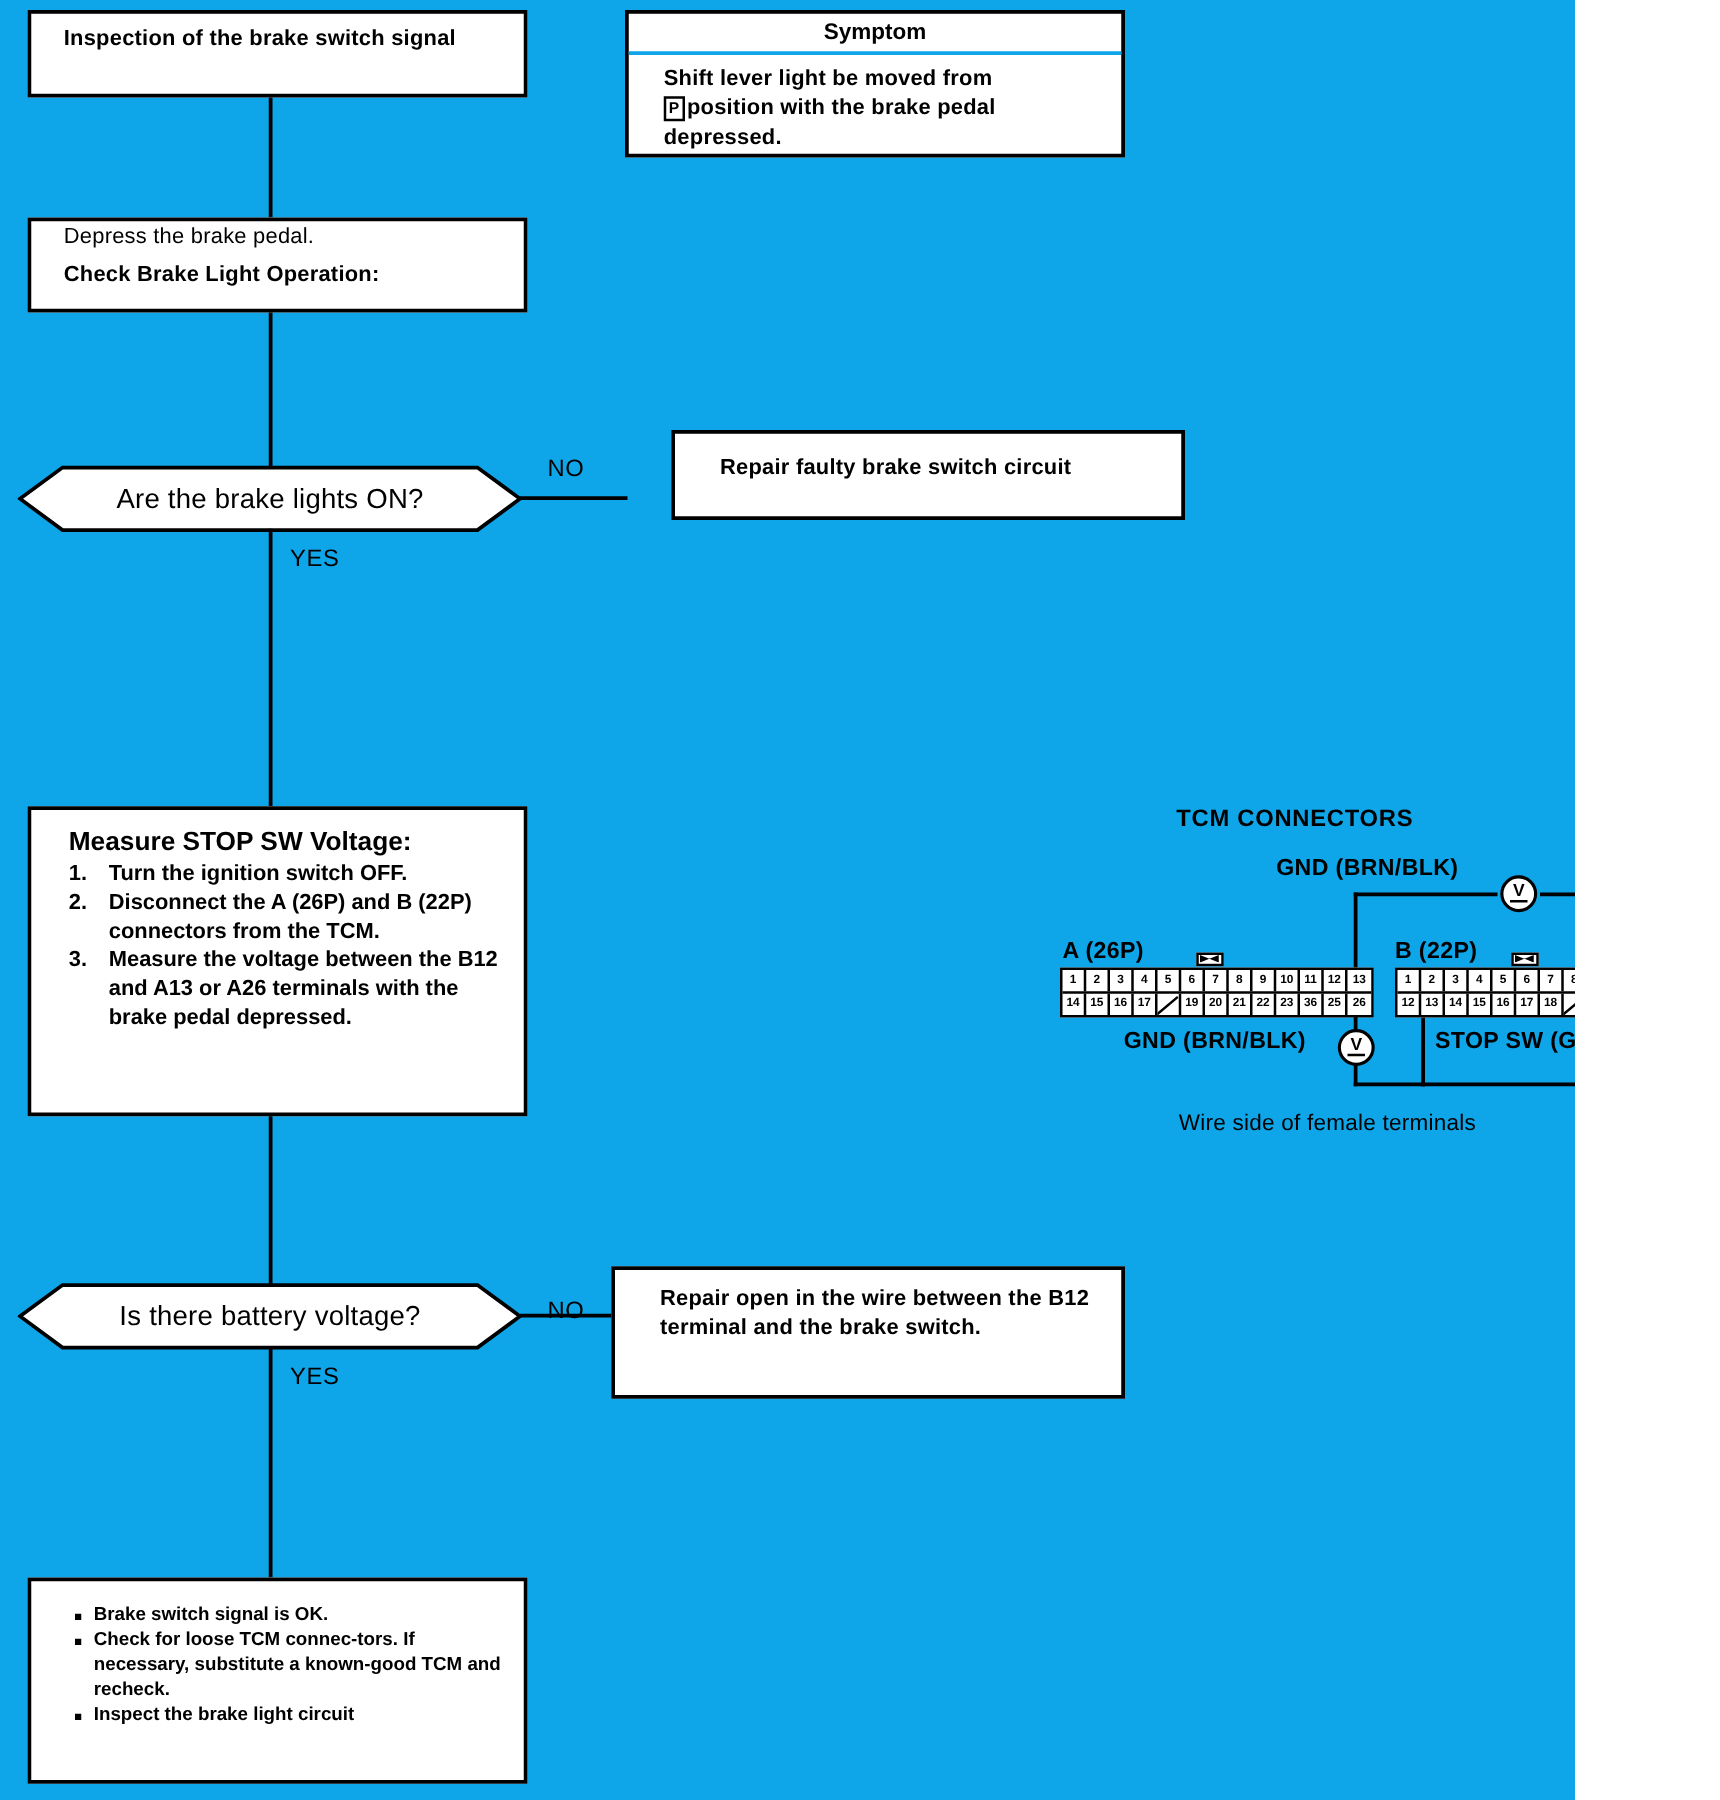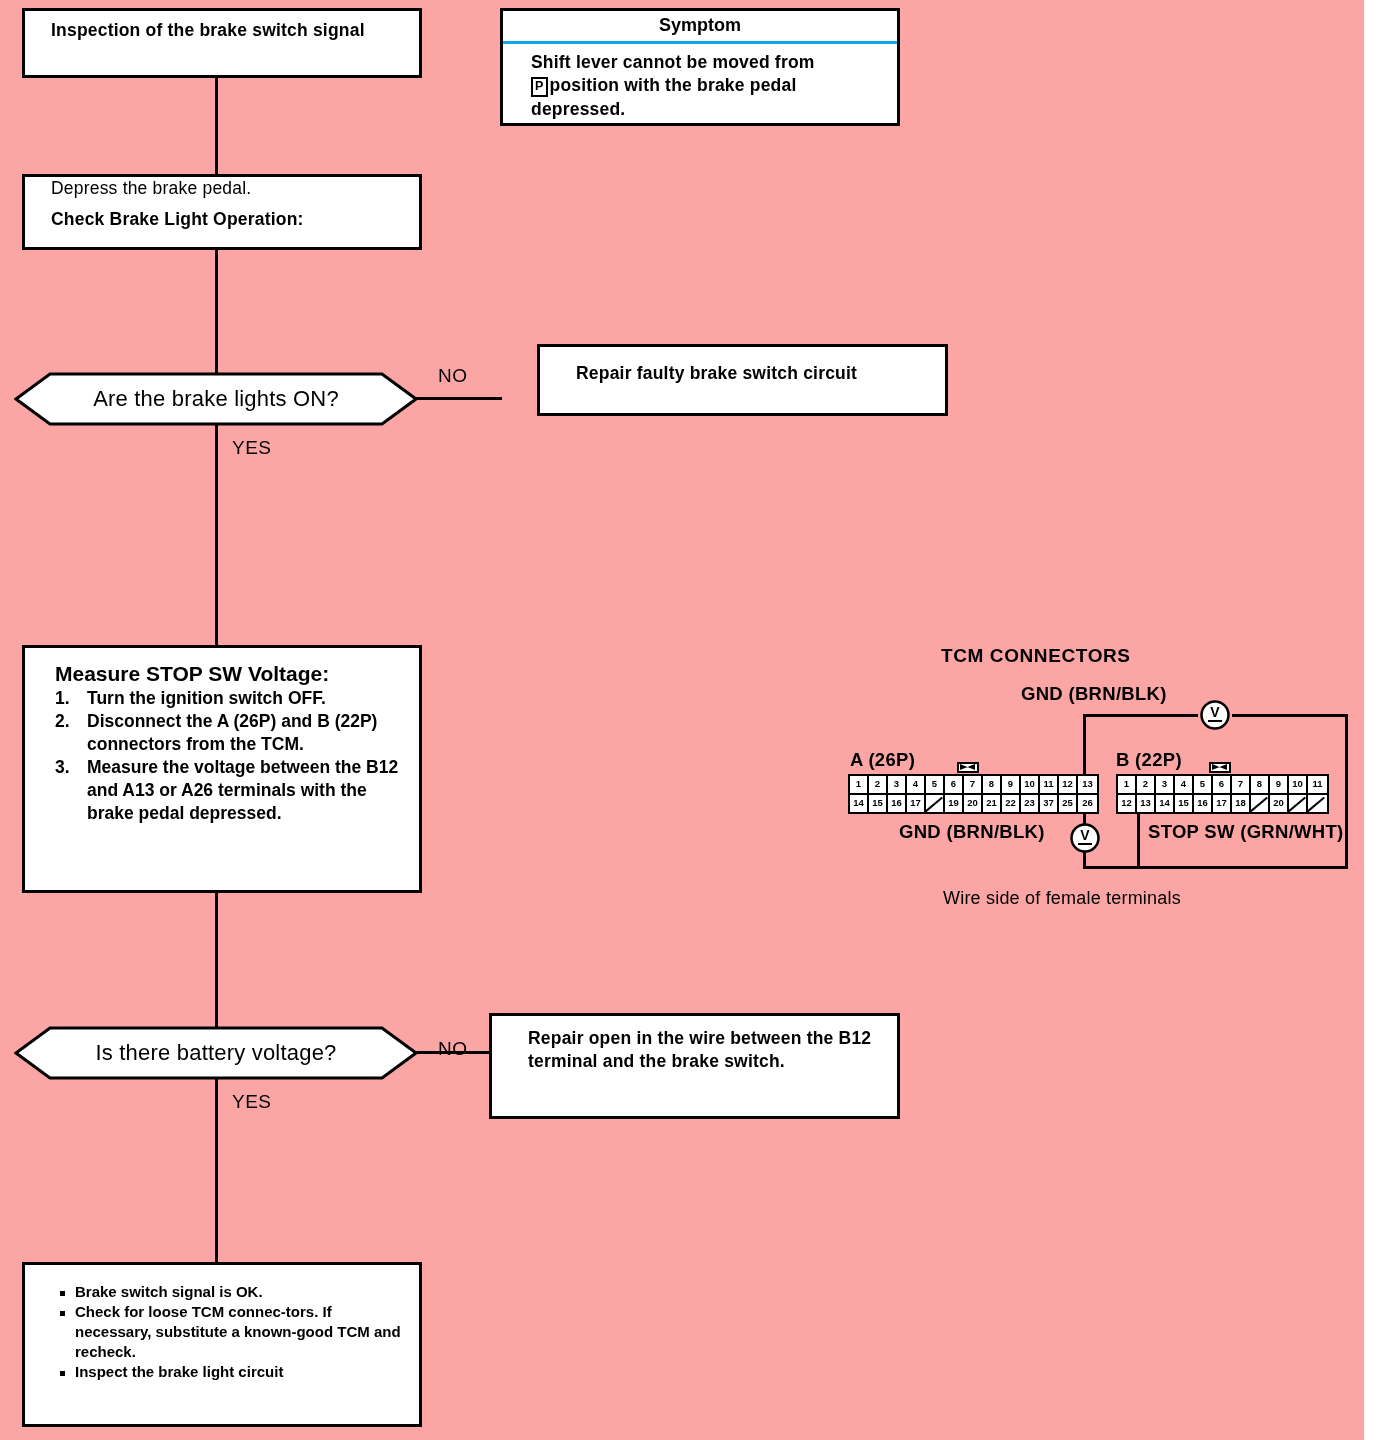--- a/index.html
+++ b/index.html
@@ -6,23 +6,23 @@
     margin: 0;
     padding: 0;
     background: #ffffff;
   }
   body {
     font-family: "Liberation Sans", sans-serif;
     color: #000000;
   }
   #page {
     position: relative;
-    width: 1364px;
+    width: 1260px;
     height: 1440px;
-    background: #fca5a5;
+    background: #0ea5e9;
     overflow: hidden;
   }
 
   
   .box {
     position: absolute;
     border: 3px solid #000;
     background: #fff;
     box-sizing: border-box;
   }
@@ -222,21 +222,21 @@
 
 <div id="page">
 
   <div class="box" style="left:22px; top:8px; width:400px; height:70px;">
     <div class="box-text bold" style="padding:8px 10px 0 26px;">Inspection of the brake switch signal</div>
   </div>
 
   <div class="box" style="left:500px; top:8px; width:400px; height:118px;">
     <div class="symptom-head">Symptom</div>
     <div class="symptom-body">
-      <span>Shift lever cannot be moved from</span><br>
+      <span>Shift lever light be moved from</span><br>
       <span class="pbox">P</span><span>position with the brake pedal</span><br>
       <span>depressed.</span>
     </div>
   </div>
 
   <div class="vline" style="left:215px; top:78px; height:96px;"></div>
 
   <div class="box" style="left:22px; top:174px; width:400px; height:76px;">
     <div class="box-text" style="padding:0 10px 0 26px;">Depress the brake pedal.</div>
     <div class="box-text bold" style="padding:8px 10px 0 26px;">Check Brake Light Operation:</div>
@@ -371,21 +371,21 @@
       <div class="cell">14</div>
       <div class="cell">15</div>
       <div class="cell">16</div>
       <div class="cell">17</div>
       <div class="cell blank"></div>
       <div class="cell">19</div>
       <div class="cell">20</div>
       <div class="cell">21</div>
       <div class="cell">22</div>
       <div class="cell">23</div>
-      <div class="cell">37</div>
+      <div class="cell">36</div>
       <div class="cell">25</div>
       <div class="cell">26</div>
     </div>
   </div>
 
   <div class="conn-label" style="left:1116px; top:749px;">B (22P)</div>
 
   <div class="conn-tab" style="left:1209px; top:762px;">
     <svg width="17" height="6" viewBox="0 0 17 6">
       <polygon points="1,0 16,6 16,0 1,6" fill="#000000"></polygon>

